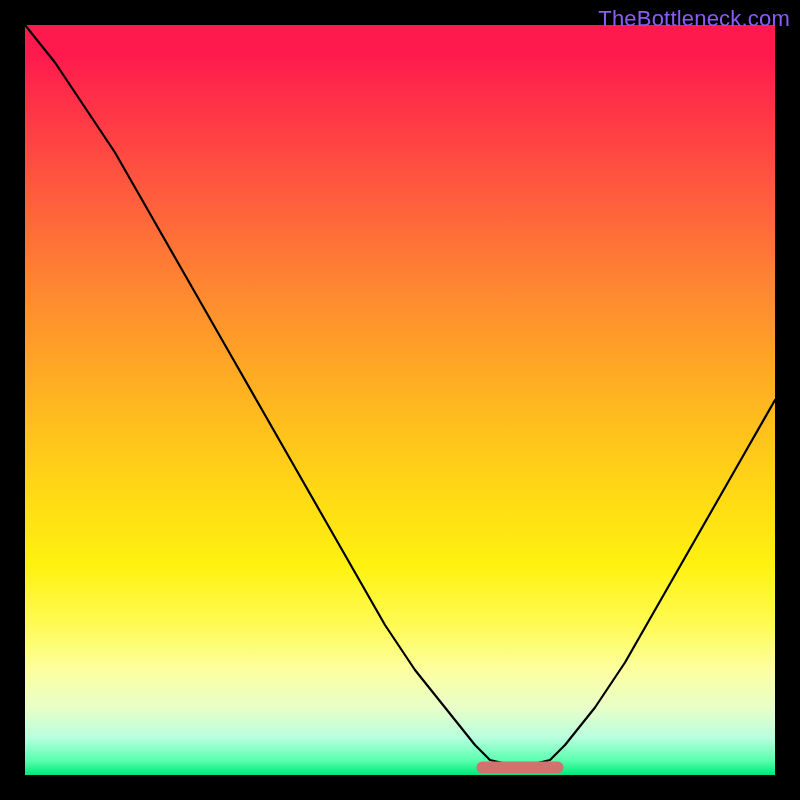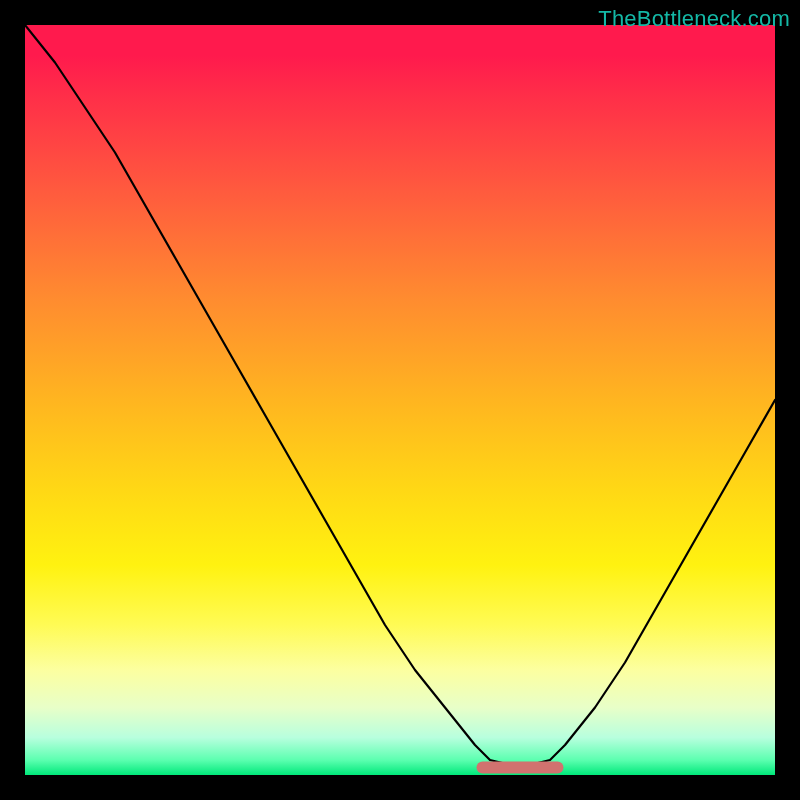--- a/index.html
+++ b/index.html
@@ -9,21 +9,21 @@
     width: 800px;
     height: 800px;
     background: #000;
   }
   .watermark {
     position: absolute;
     top: 6px;
     right: 10px;
     font-family: Arial, Helvetica, sans-serif;
     font-size: 22px;
-    color: #14b8a6;
+    color: #8b5cf6;
     letter-spacing: 0.2px;
     z-index: 5;
   }
   .plot {
     position: absolute;
     left: 25px;
     top: 25px;
     width: 750px;
     height: 750px;
     overflow: hidden;

